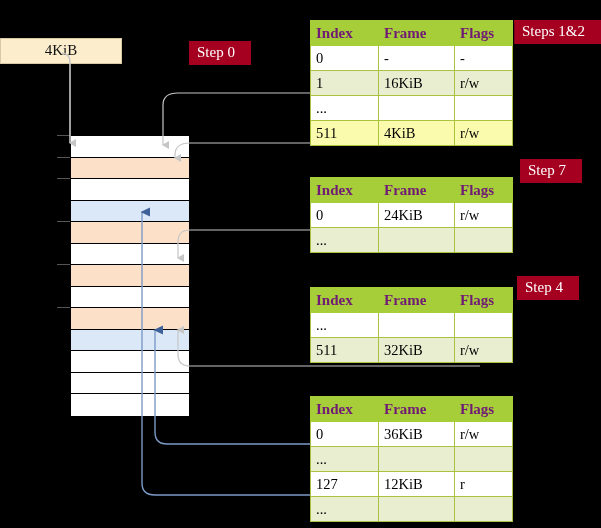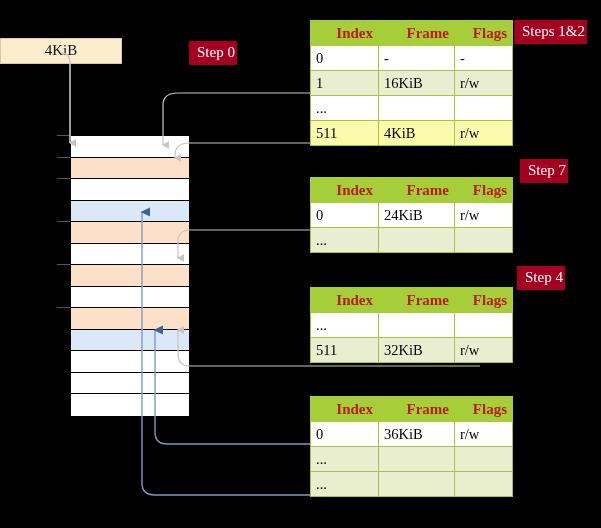--- a/index.html
+++ b/index.html
@@ -7,32 +7,32 @@
        font-family:"Liberation Serif",serif;}
   #stage{position:absolute;left:0;top:0;width:601px;height:528px;}
 
   
   .ptable{position:absolute;border-collapse:collapse;border-spacing:0;
           background:#fff;font-size:14.5px;color:#000;
           box-shadow:2px 2px 0 rgba(0,0,0,.25);}
   .ptable td,.ptable th{border:1px solid #a9c23f;padding:1px 5px;
           height:22px;line-height:22px;text-align:left;font-weight:normal;
           vertical-align:middle;white-space:nowrap;overflow:hidden;}
-  .ptable th{background:#a6ce39;color:#b91c1c;font-weight:bold;
-          border:1px solid #a6ce39;font-size:15px;text-align:right;}
+  .ptable th{background:#a6ce39;color:#701a75;font-weight:bold;
+          border:1px solid #a6ce39;font-size:15px;}
   .ptable .c-idx{width:57px;}
   .ptable .c-frm{width:65px;}
   .ptable .c-flg{width:47px;}
   .r-alt td{background:#e8eecf;}
   .r-plain td{background:#ffffff;}
   .hl{background:#fbfbae !important;}
 
   
   .badge{position:absolute;background:#a50020;color:#fff;
-         font-size:15px;line-height:1;padding:4px 2px 5px 8px;
+         font-size:15px;line-height:1;padding:4px 16px 5px 8px;
          white-space:nowrap;box-shadow:2px 2px 0 rgba(0,0,0,.35);}
 
   
   .kbox{position:absolute;background:#fceecd;border:1px solid #d8c9a4;
         color:#111;font-size:15px;text-align:center;line-height:22px;
         box-shadow:2px 2px 0 rgba(0,0,0,.25);}
 
   
   #mem{position:absolute;left:70px;top:135px;width:120px;height:280px;
        border:1.5px solid #000;box-sizing:border-box;background:#fff;}
@@ -110,21 +110,21 @@
 
   <div class="badge" id="badge-step0" style="left: 189px; top: 41px; font-family: Liberation Serif, serif;">
     <span>Step 0</span>
   </div>
   <div class="badge" id="badge-steps12" style="left: 514px; top: 20px;">
     <span>Steps 1&amp;2</span>
   </div>
   <div class="badge" id="badge-step3" style="left: 520px; top: 159px;">
     <span>Step 7</span>
   </div>
-  <div class="badge" id="badge-step4" style="left: 517px; top: 266px; text-align: right;">
+  <div class="badge" id="badge-step4" style="left: 517px; top: 276px; text-align: right;">
     <span>Step 4</span>
   </div>
 
   <div id="tables-host">
       <table class="ptable" style="left: 310px; top: 20px;">
         <thead>
           <tr>
             <th class="c-idx">Index</th>
             <th class="c-frm">Frame</th>
             <th class="c-flg">Flags</th>
@@ -207,20 +207,25 @@
           <tr class="r-plain">
             <td class="c-idx">0</td>
             <td class="c-frm">36KiB</td>
             <td class="c-flg">r/w</td>
           </tr>
           <tr class="r-alt">
             <td class="c-idx">...</td>
             <td class="c-frm"></td>
             <td class="c-flg"></td>
           </tr>
+          <tr class="r-plain">
+            <td class="c-idx">127</td>
+            <td class="c-frm">12KiB</td>
+            <td class="c-flg">r</td>
+          </tr>
           <tr class="r-alt">
             <td class="c-idx">...</td>
             <td class="c-frm"></td>
             <td class="c-flg"></td>
           </tr>
         </tbody>
       </table>
     </div>
 
 </div>

